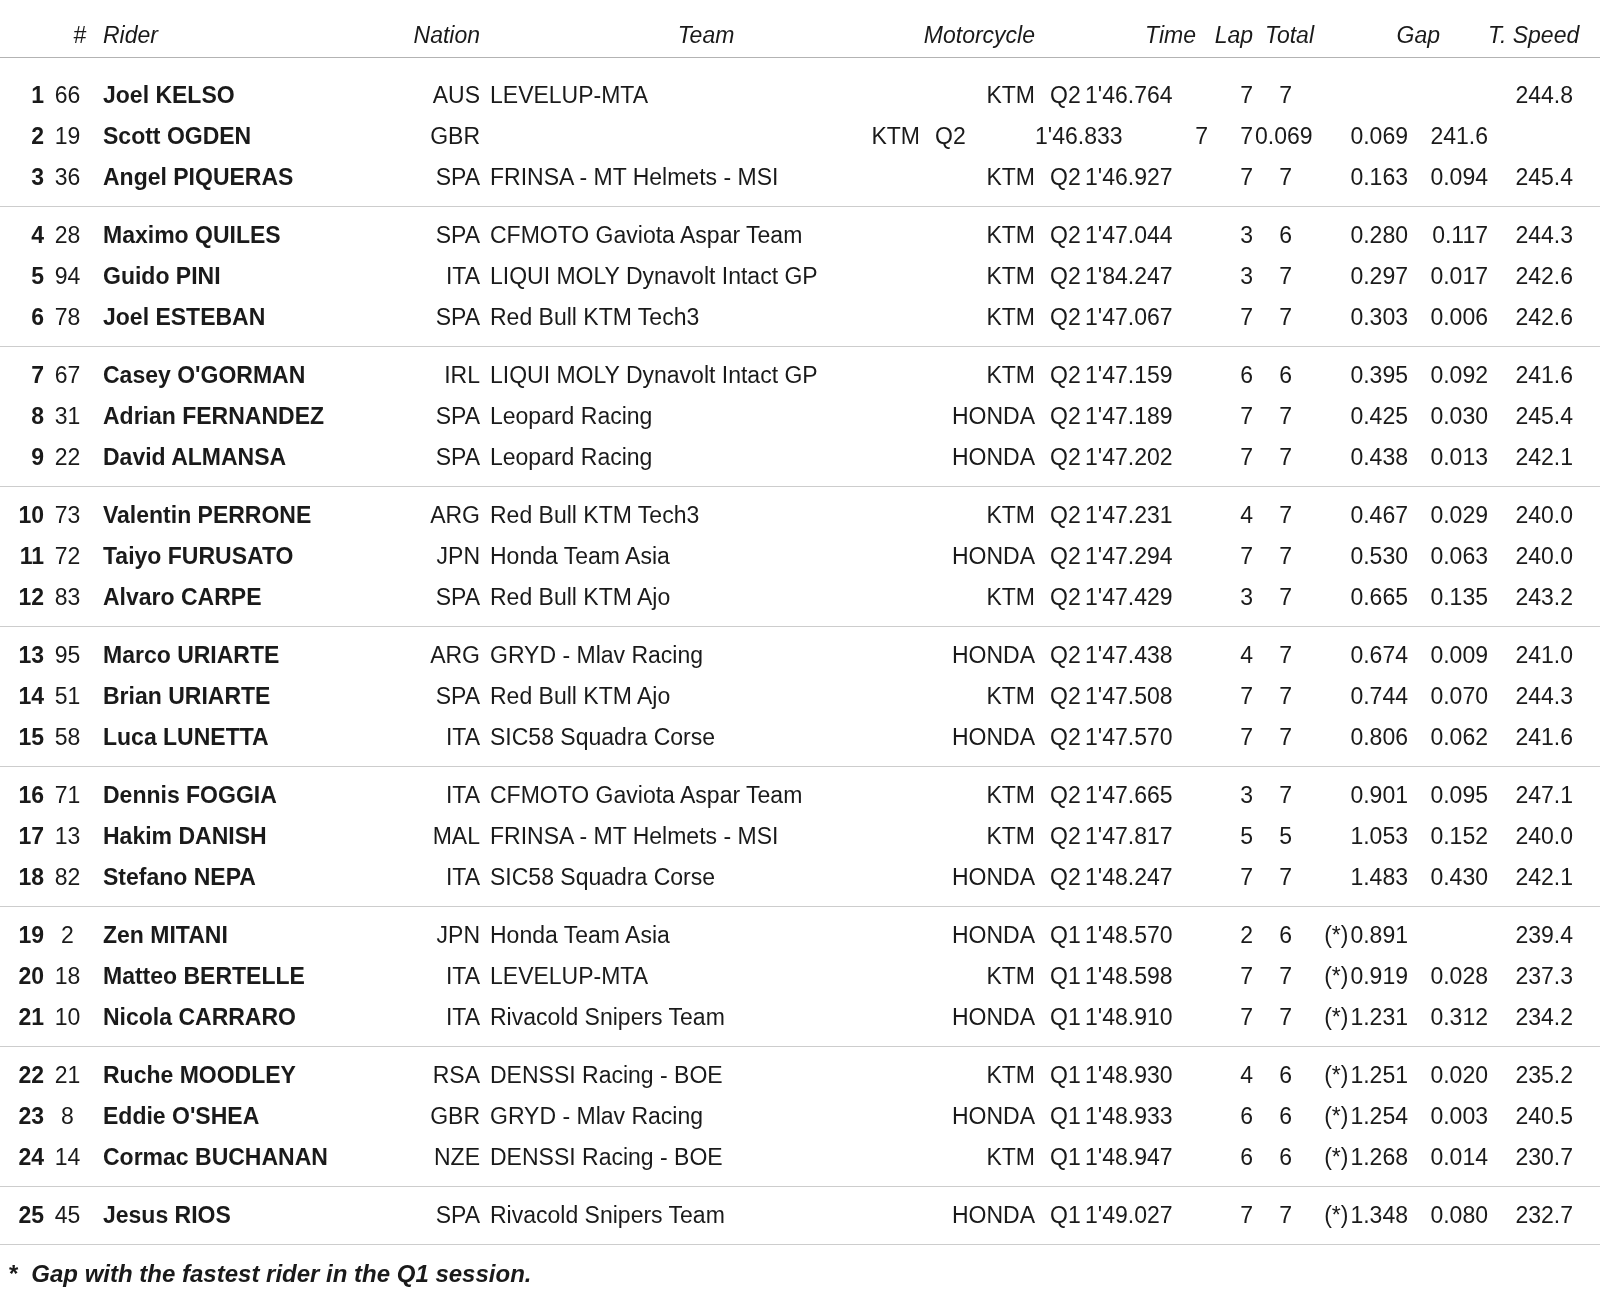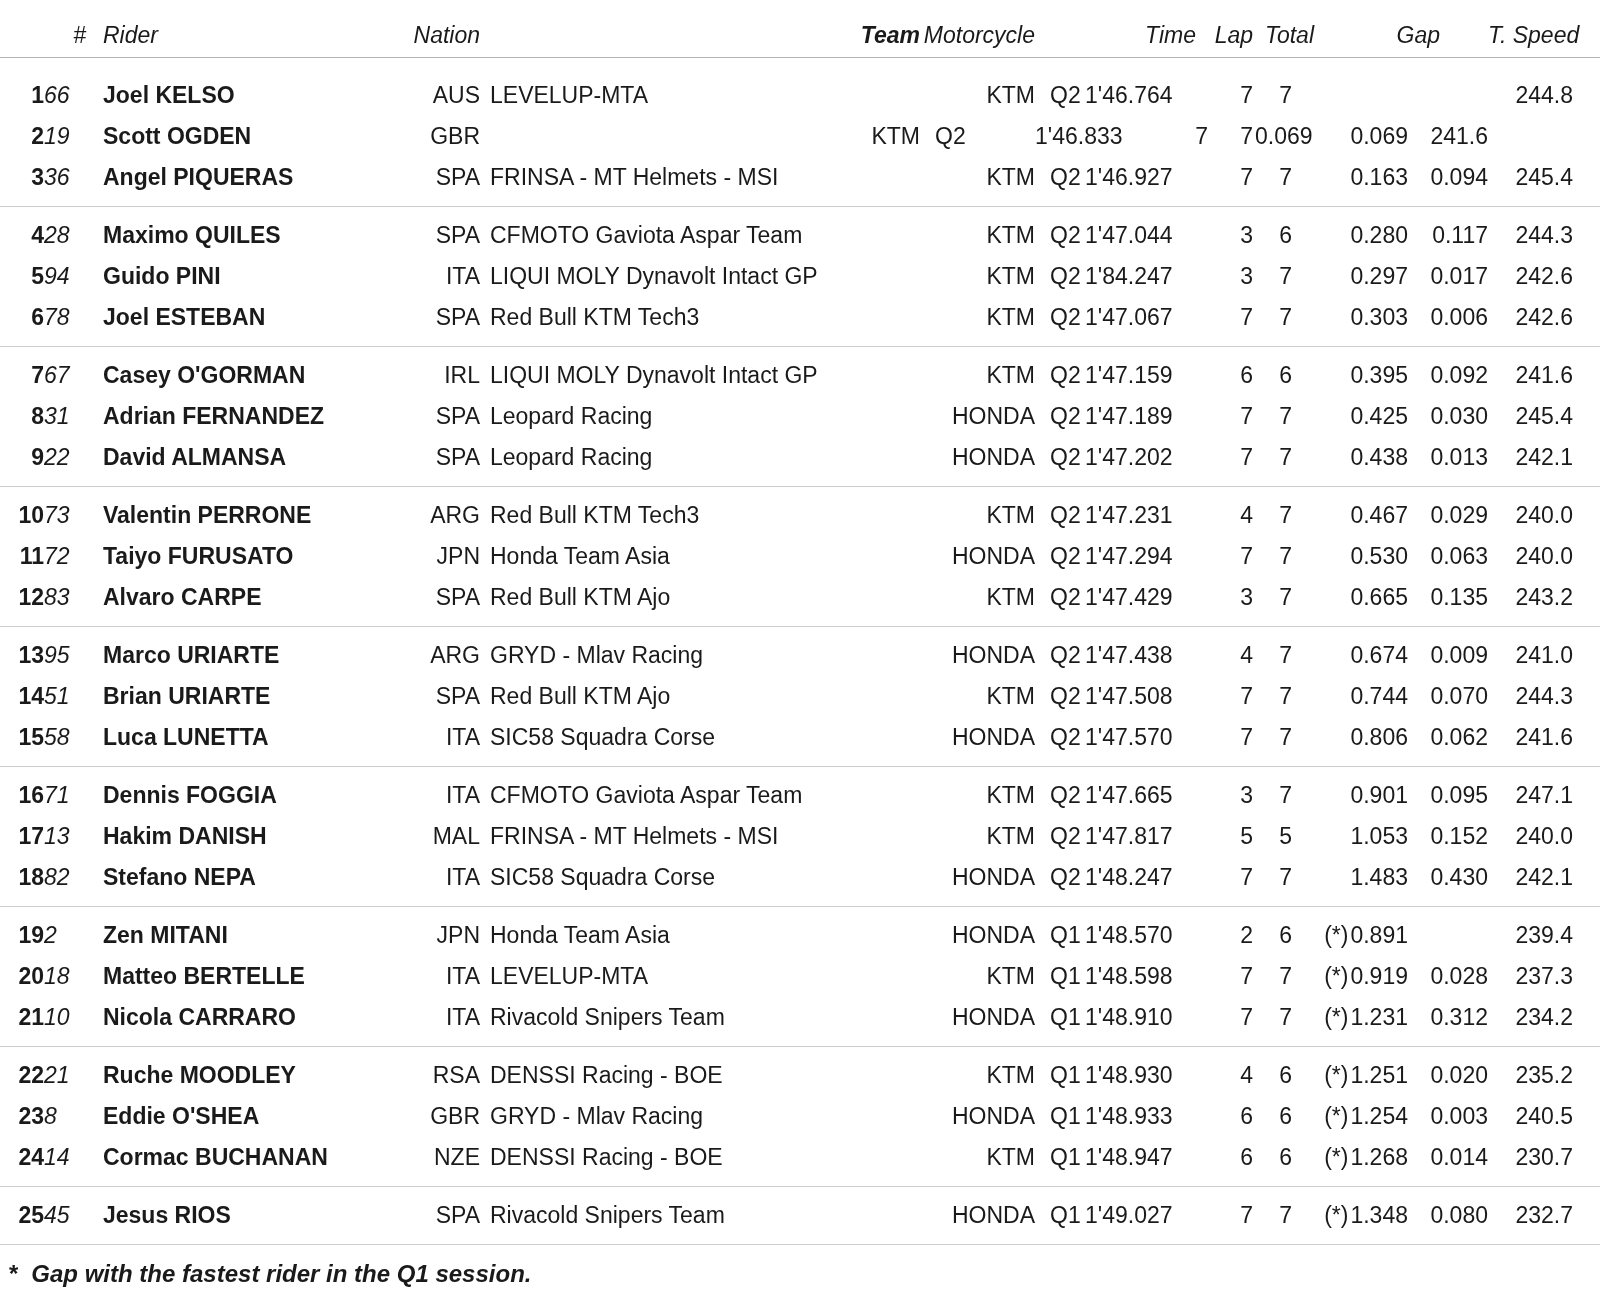--- a/index.html
+++ b/index.html
@@ -23,33 +23,33 @@
     align-items: end;
     border-bottom: 1px solid #b3b3b3;
     font-style: italic;
     color: #1a1a1a;
     width: 1600px;
   }
   .header-row .cell { white-space: nowrap; }
   .h-pos    { grid-column: 2; text-align: right; padding-right: 5px; }
   .h-rider  { grid-column: 3; text-align: left;  padding-left: 12px; }
   .h-nation { grid-column: 4; text-align: right; }
-  .h-team   { grid-column: 5; text-align: right;  padding-left: 12px; font-weight: bold; }
+  .h-team   { grid-column: 5; text-align: center;  padding-left: 12px; }
   .h-moto   { grid-column: 6; text-align: right; }
   .h-time   { grid-column: 8; text-align: right; padding-right: 12px; }
   .h-lap    { grid-column: 9; text-align: right; }
   .h-total  { grid-column: 10; text-align: left; padding-left: 12px; }
   .h-gap    { grid-column: 11 / 13; text-align: right; padding-right: 48px; }
   .h-speed  { grid-column: 13; text-align: left; }
   
   .groups { padding-top: 17px; }
   .row { height: 41px; }
   .c { white-space: nowrap; }
   .pos    { text-align: right; font-weight: 700; }
-  .num    { text-align: left; font-style: italic; }
+  .num    { text-align: center; }
   .rider  { text-align: left; padding-left: 12px; font-weight: 700; }
   .nation { text-align: right; }
   .team   { text-align: left; padding-left: 10px; }
   .moto   { text-align: right; }
   .sess   { text-align: left; padding-left: 15px; }
   .time   { text-align: left; font-weight: 400; }
   .lap    { text-align: right; }
   .total  { text-align: right; }
   .gap1   { text-align: right; }
   .gap2   { text-align: right; }

